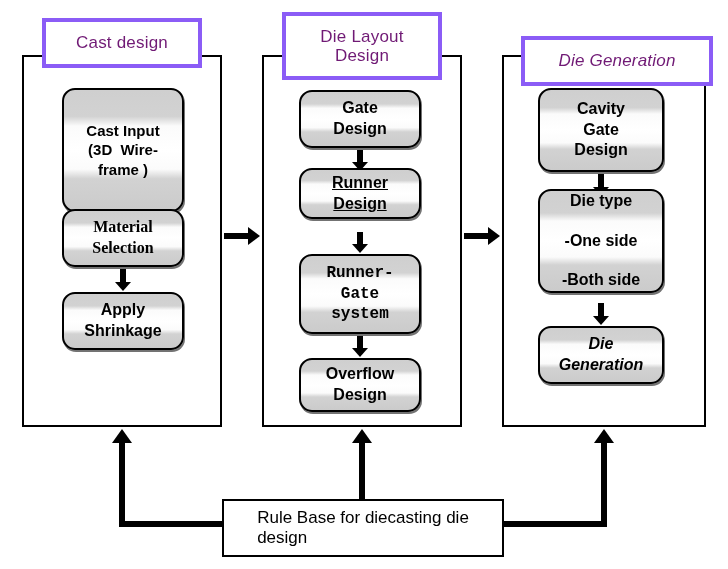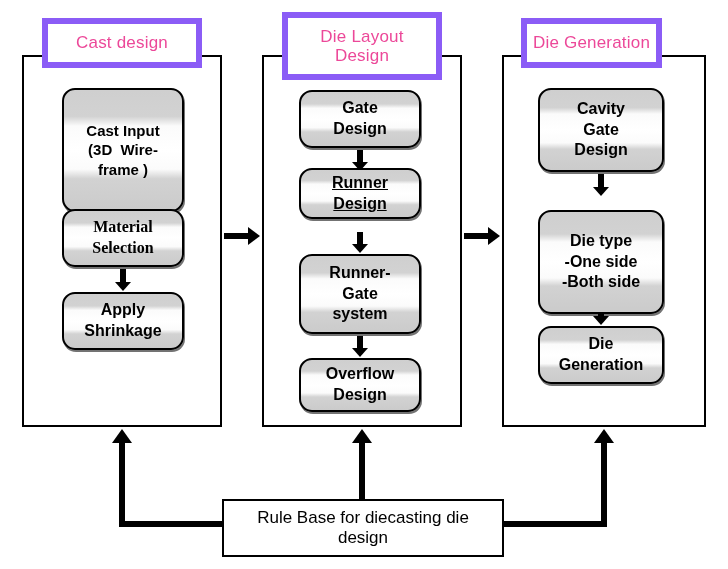--- a/index.html
+++ b/index.html
@@ -21,29 +21,29 @@
     position: absolute;
     box-sizing: border-box;
     border: 2px solid #000;
     background: transparent;
   }
 
   
   .phase-title {
     position: absolute;
     box-sizing: border-box;
-    border: 6px solid #8b5cf6;
+    border: 4px solid #8b5cf6;
     background: #ffffff;
     display: flex;
     align-items: center;
     justify-content: center;
     text-align: center;
     font-size: 17px;
     line-height: 1.12;
-    color: #ec4899;
+    color: #701a75;
     letter-spacing: 0.2px;
     z-index: 5;
   }
 
   
   .proc-box {
     position: absolute;
     box-sizing: border-box;
     border: 2px solid #000;
     border-radius: 13px;
@@ -122,21 +122,21 @@
 
   
   .rule-box {
     position: absolute;
     box-sizing: border-box;
     border: 2px solid #000;
     background: #ffffff;
     display: flex;
     align-items: center;
     justify-content: center;
-    text-align: center;
+    text-align: left;
     font-size: 17px;
     line-height: 1.2;
     color: #000;
     z-index: 7;
   }
 
   
   .fb-seg {
     position: absolute;
     background: #000;
@@ -214,21 +214,21 @@
   <div class="proc-box" style="left:299px; top:168px; width:122px; height:51px;text-decoration:underline;">
     <span>Runner</span>
     <span>Design</span>
   </div>
 
   <div class="down-arrow" style="left:347px; top:232px; width:26px; height:21px;">
     <div class="shaft" style="height:13px;"></div>
     <div class="head"></div>
   </div>
 
-  <div class="proc-box" style="left:299px; top:254px; width:122px; height:80px;">
+  <div class="proc-box" style="left:299px; top:254px; width:122px; height:80px;font-family:Liberation Mono, monospace;">
     <span>Runner-</span>
     <span>Gate</span>
     <span>system</span>
   </div>
 
   <div class="down-arrow" style="left:347px; top:336px; width:26px; height:21px;">
     <div class="shaft" style="height:13px;"></div>
     <div class="head"></div>
   </div>
 
@@ -237,47 +237,47 @@
     <span>Design</span>
   </div>
 
   <div class="right-arrow" style="left:464px; top:227px; width:36px; height:18px;">
     <div class="shaft" style="width:26px;"></div>
     <div class="head"></div>
   </div>
 
   <div class="phase-container" style="left:502px; top:55px; width:204px; height:372px;"></div>
 
-  <div class="phase-title" style="left:521px; top:18px; width:141px; height:50px;">
+  <div class="phase-title" style="left:521px; top:36px; width:192px; height:50px;font-style:italic;">
     <span>Die Generation</span>
   </div>
 
   <div class="proc-box" style="left:538px; top:88px; width:126px; height:84px;justify-content:center;">
     <span>Cavity</span>
     <span>Gate</span>
     <span>Design</span>
   </div>
 
   <div class="down-arrow" style="left:588px; top:174px; width:26px; height:22px;">
     <div class="shaft" style="height:14px;"></div>
     <div class="head"></div>
   </div>
 
-  <div class="proc-box" style="left:538px; top:210px; width:126px; height:104px;">
+  <div class="proc-box" style="left:538px; top:189px; width:126px; height:104px;justify-content:space-between;">
     <span>Die type</span>
     <span>-One side</span>
     <span>-Both side</span>
   </div>
 
   <div class="down-arrow" style="left:588px; top:303px; width:26px; height:22px;">
     <div class="shaft" style="height:14px;"></div>
     <div class="head"></div>
   </div>
 
-  <div class="proc-box" style="left:538px; top:326px; width:126px; height:58px;">
+  <div class="proc-box" style="left:538px; top:326px; width:126px; height:58px;font-style:italic;">
     <span>Die</span>
     <span>Generation</span>
   </div>
 
   <div class="fb-seg" style="left:119px; top:521px; width:105px; height:6px;"></div>
   <div class="fb-seg" style="left:119px; top:443px; width:6px; height:84px;"></div>
   <div class="fb-head" style="left:112px; top:429px;"></div>
 
   <div class="fb-seg" style="left:359px; top:443px; width:6px; height:57px;"></div>
   <div class="fb-head" style="left:352px; top:429px;"></div>

